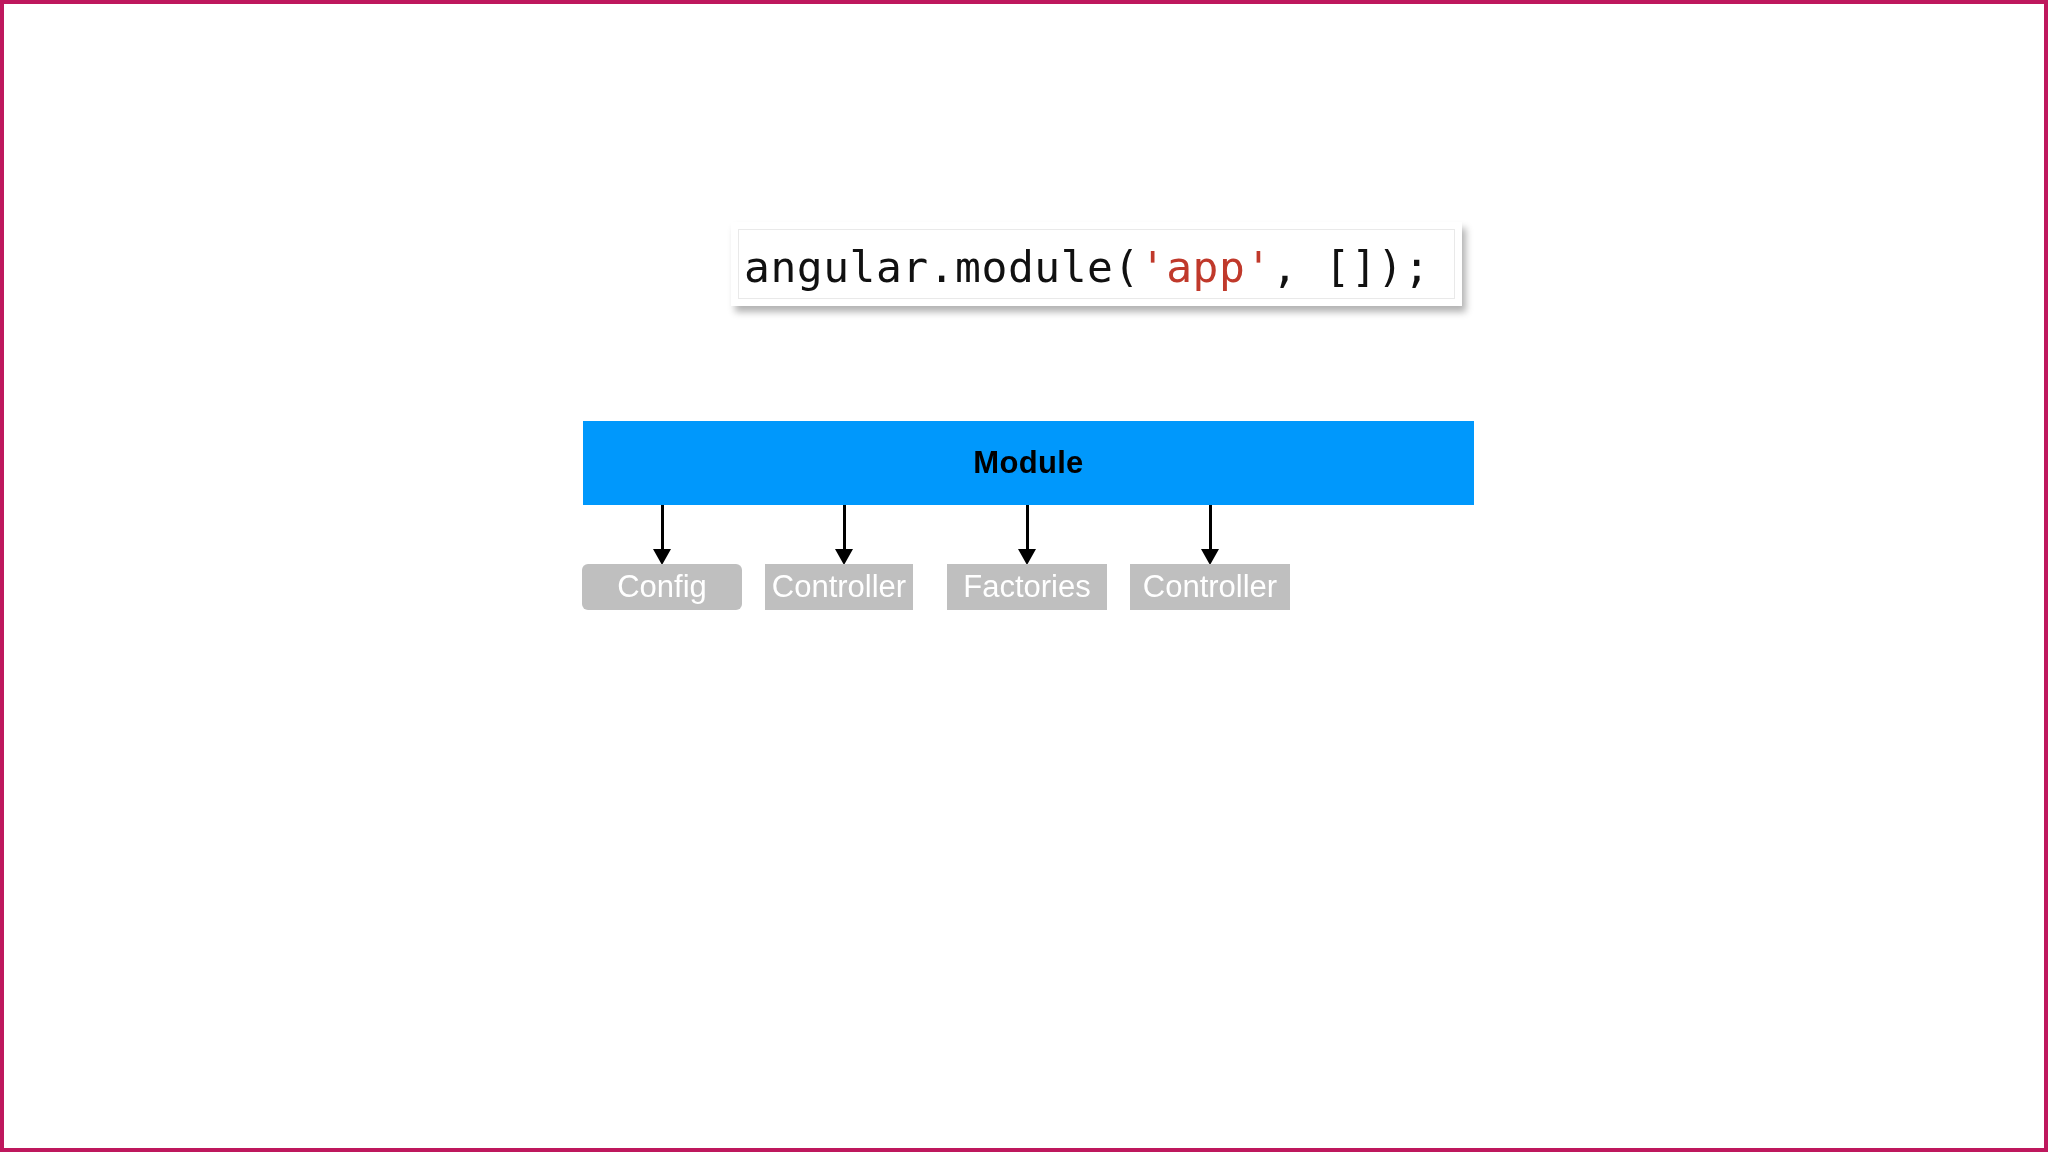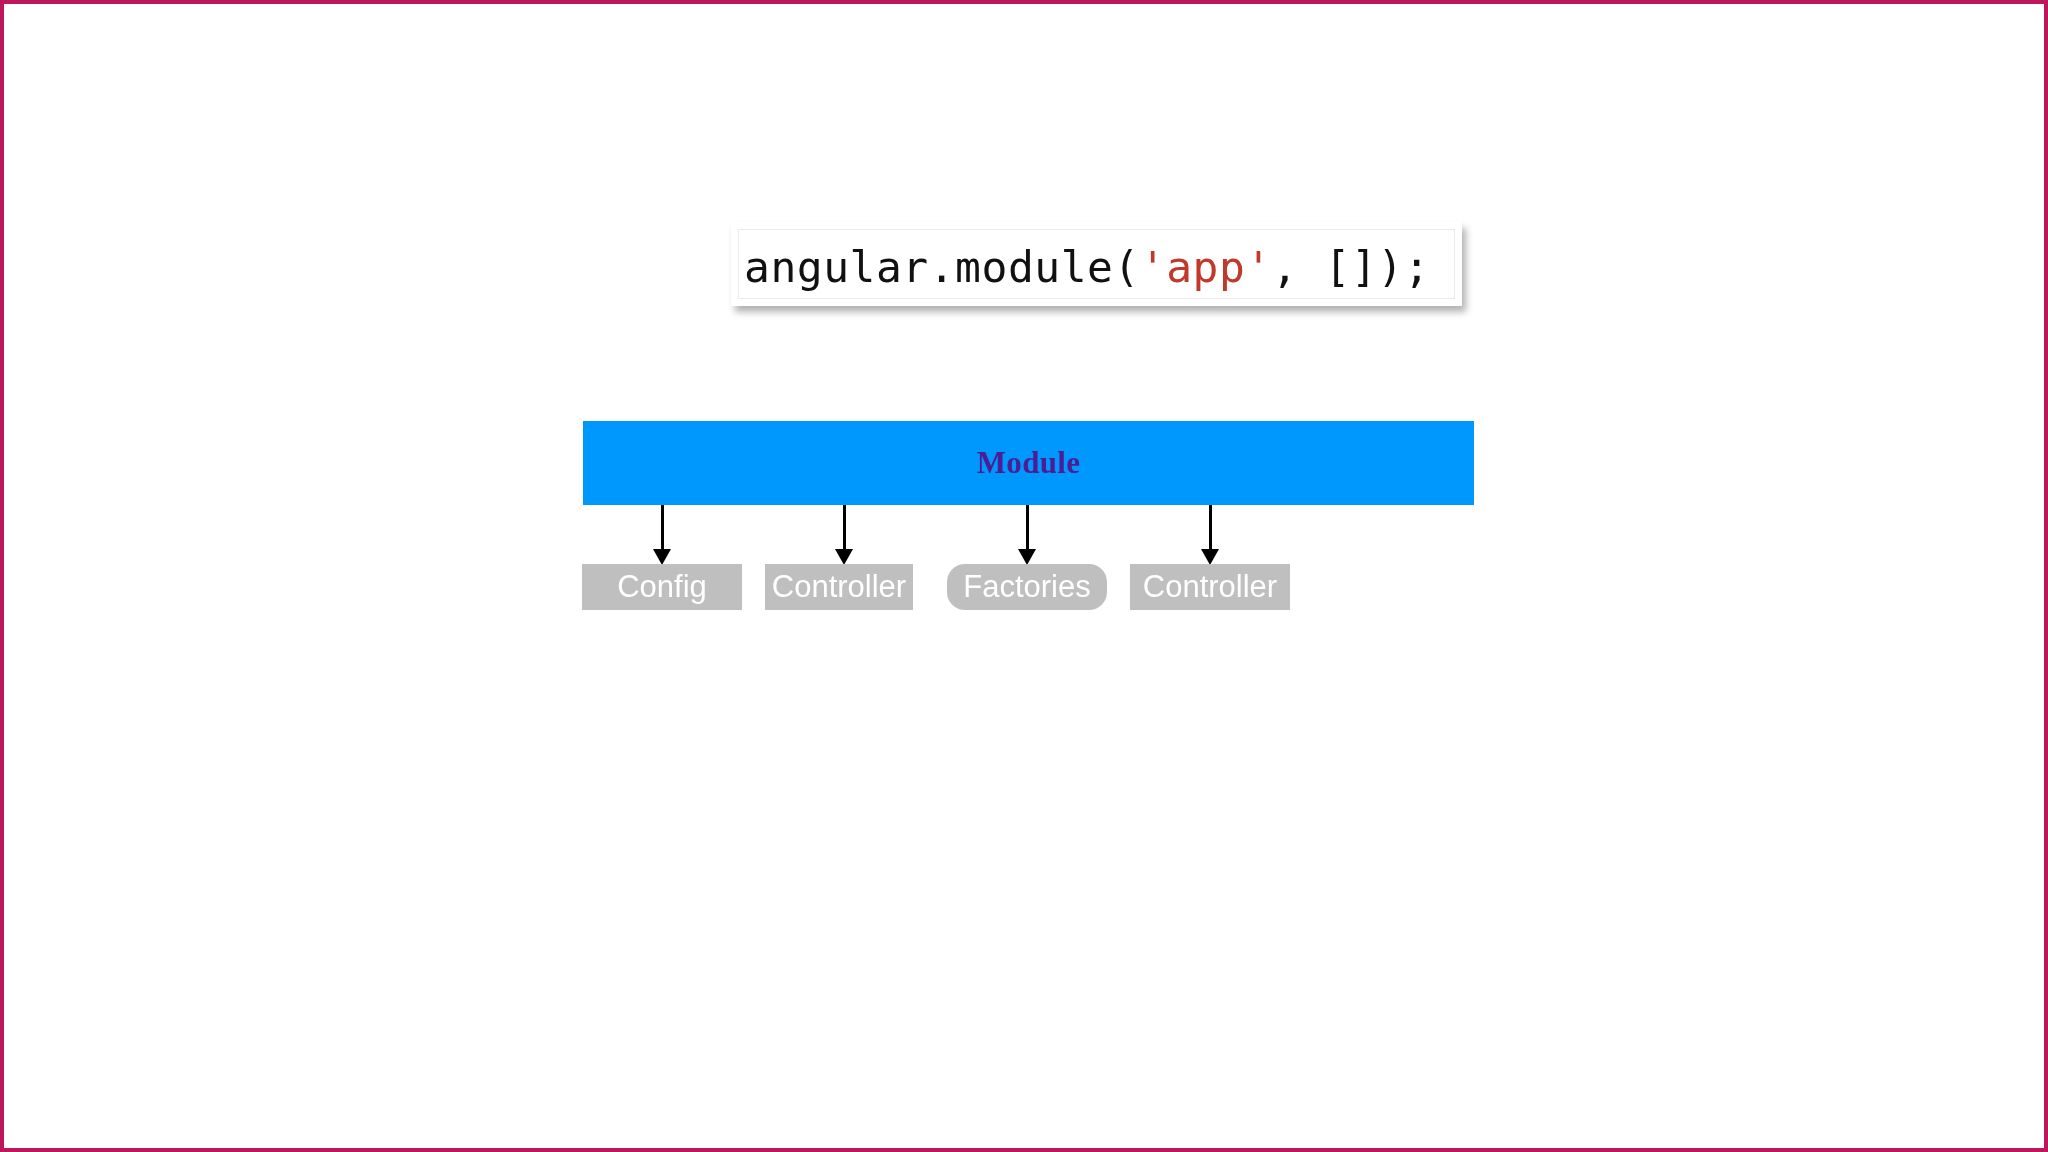--- a/index.html
+++ b/index.html
@@ -69,24 +69,24 @@
     left: 579px;
     top: 417px;
     width: 891px;
     height: 84px;
     background: #0098fc;
     display: flex;
     align-items: center;
     justify-content: center;
   }
   .module-label {
-    color: #4c1d95;
+    color: #000000;
     font-size: 31px;
     font-weight: bold;
-    font-family: Liberation Serif, serif;
+    font-family: Liberation Sans, sans-serif;
     letter-spacing: 0.3px;
     text-align: right;
   }
 
   
   .connector {
     position: absolute;
     width: 3px;
     background: #000000;
     top: 501px;
@@ -114,23 +114,23 @@
   }
   .child-label {
     color: #ffffff;
     font-size: 31px;
     font-family: "Liberation Sans", sans-serif;
     font-weight: normal;
     letter-spacing: 0px;
     white-space: nowrap;
   }
 
-  .cb0 { left: 578px; width: 160px; }
+  .cb0 { left: 578px; width: 160px; border-radius: 6px; }
   .cb1 { left: 761px; width: 148px; }
-  .cb2 { left: 943px; width: 160px; border-radius: 18px; }
+  .cb2 { left: 943px; width: 160px; }
   .cb3 { left: 1126px; width: 160px; }
 
   .cn0 { left: 657px; }
   .cn1 { left: 839px; }
   .cn2 { left: 1022px; }
   .cn3 { left: 1205px; }
 
   .ah0 { left: 649px; }
   .ah1 { left: 831px; }
   .ah2 { left: 1014px; }

